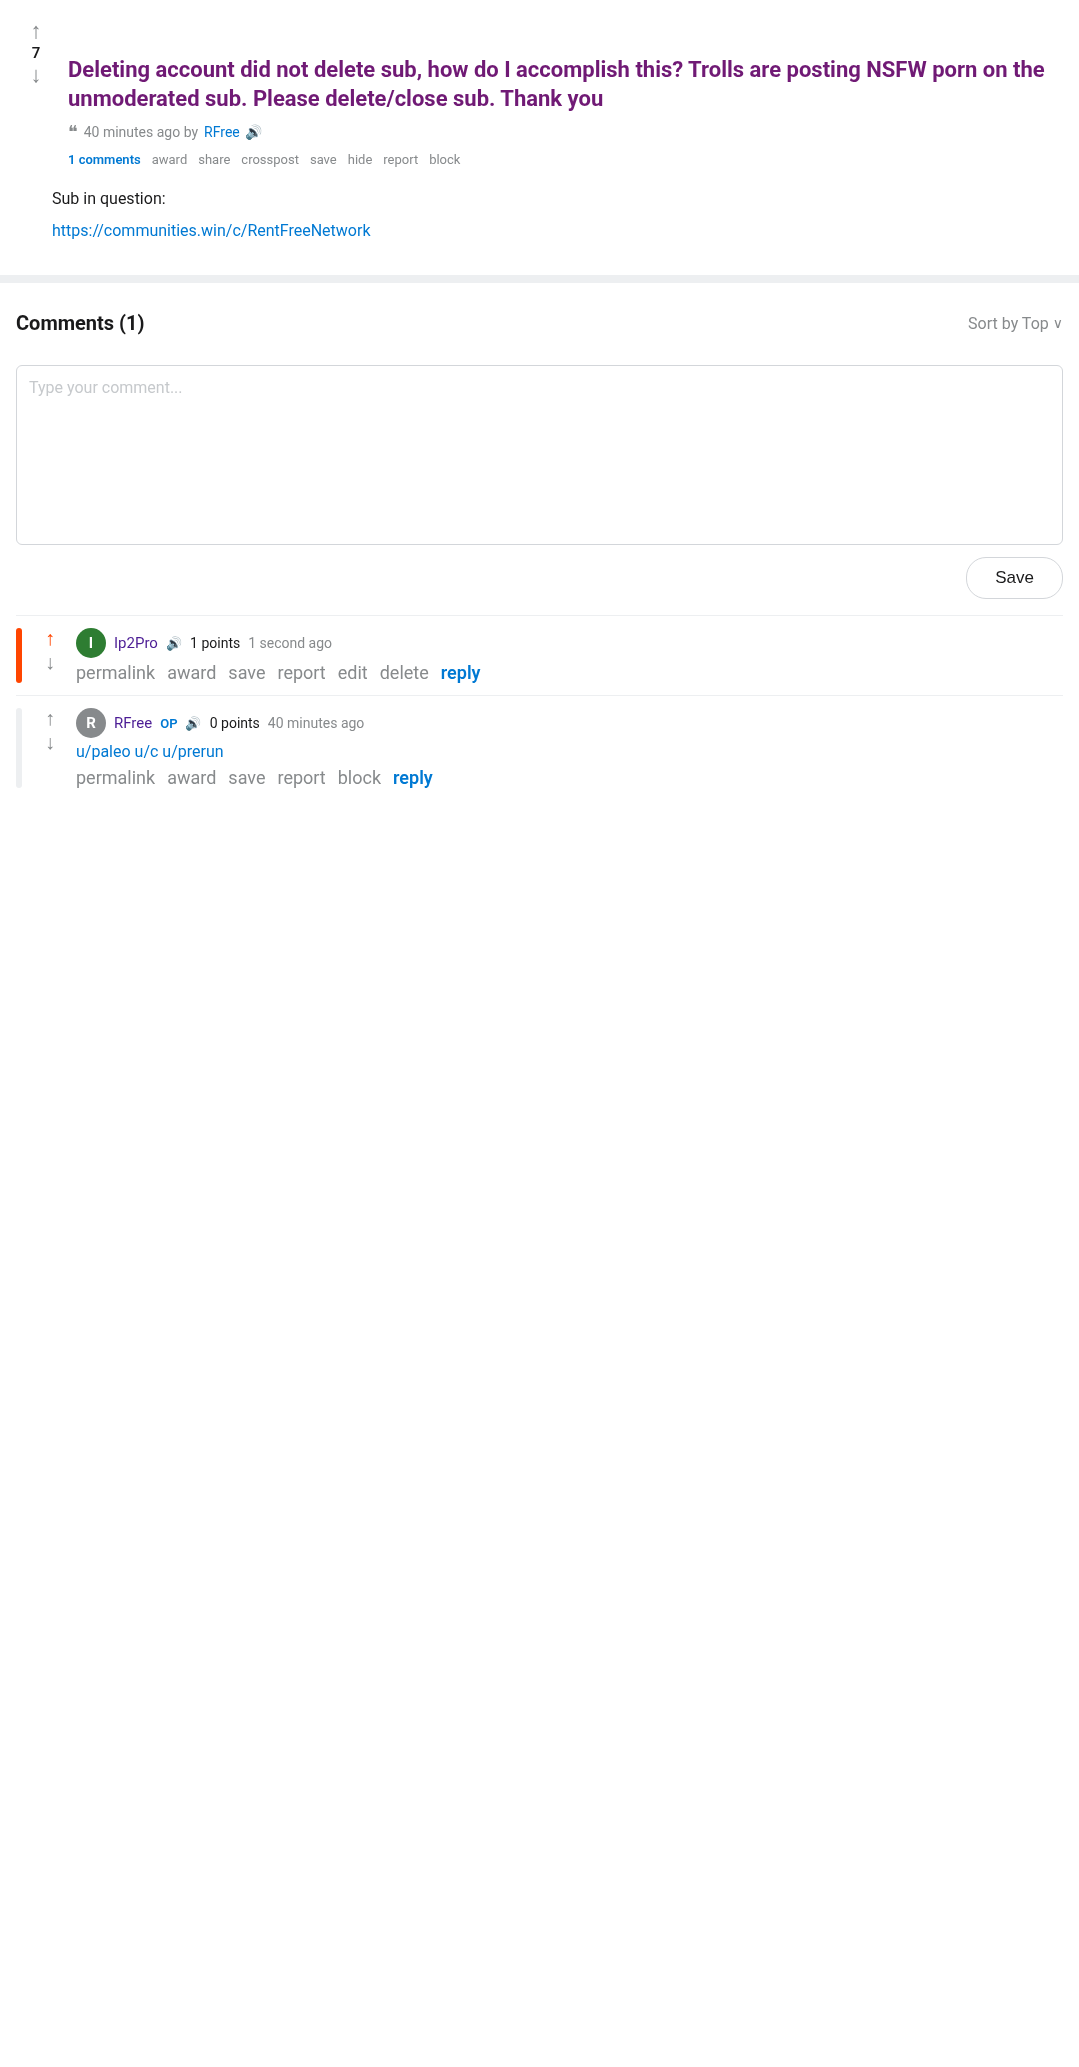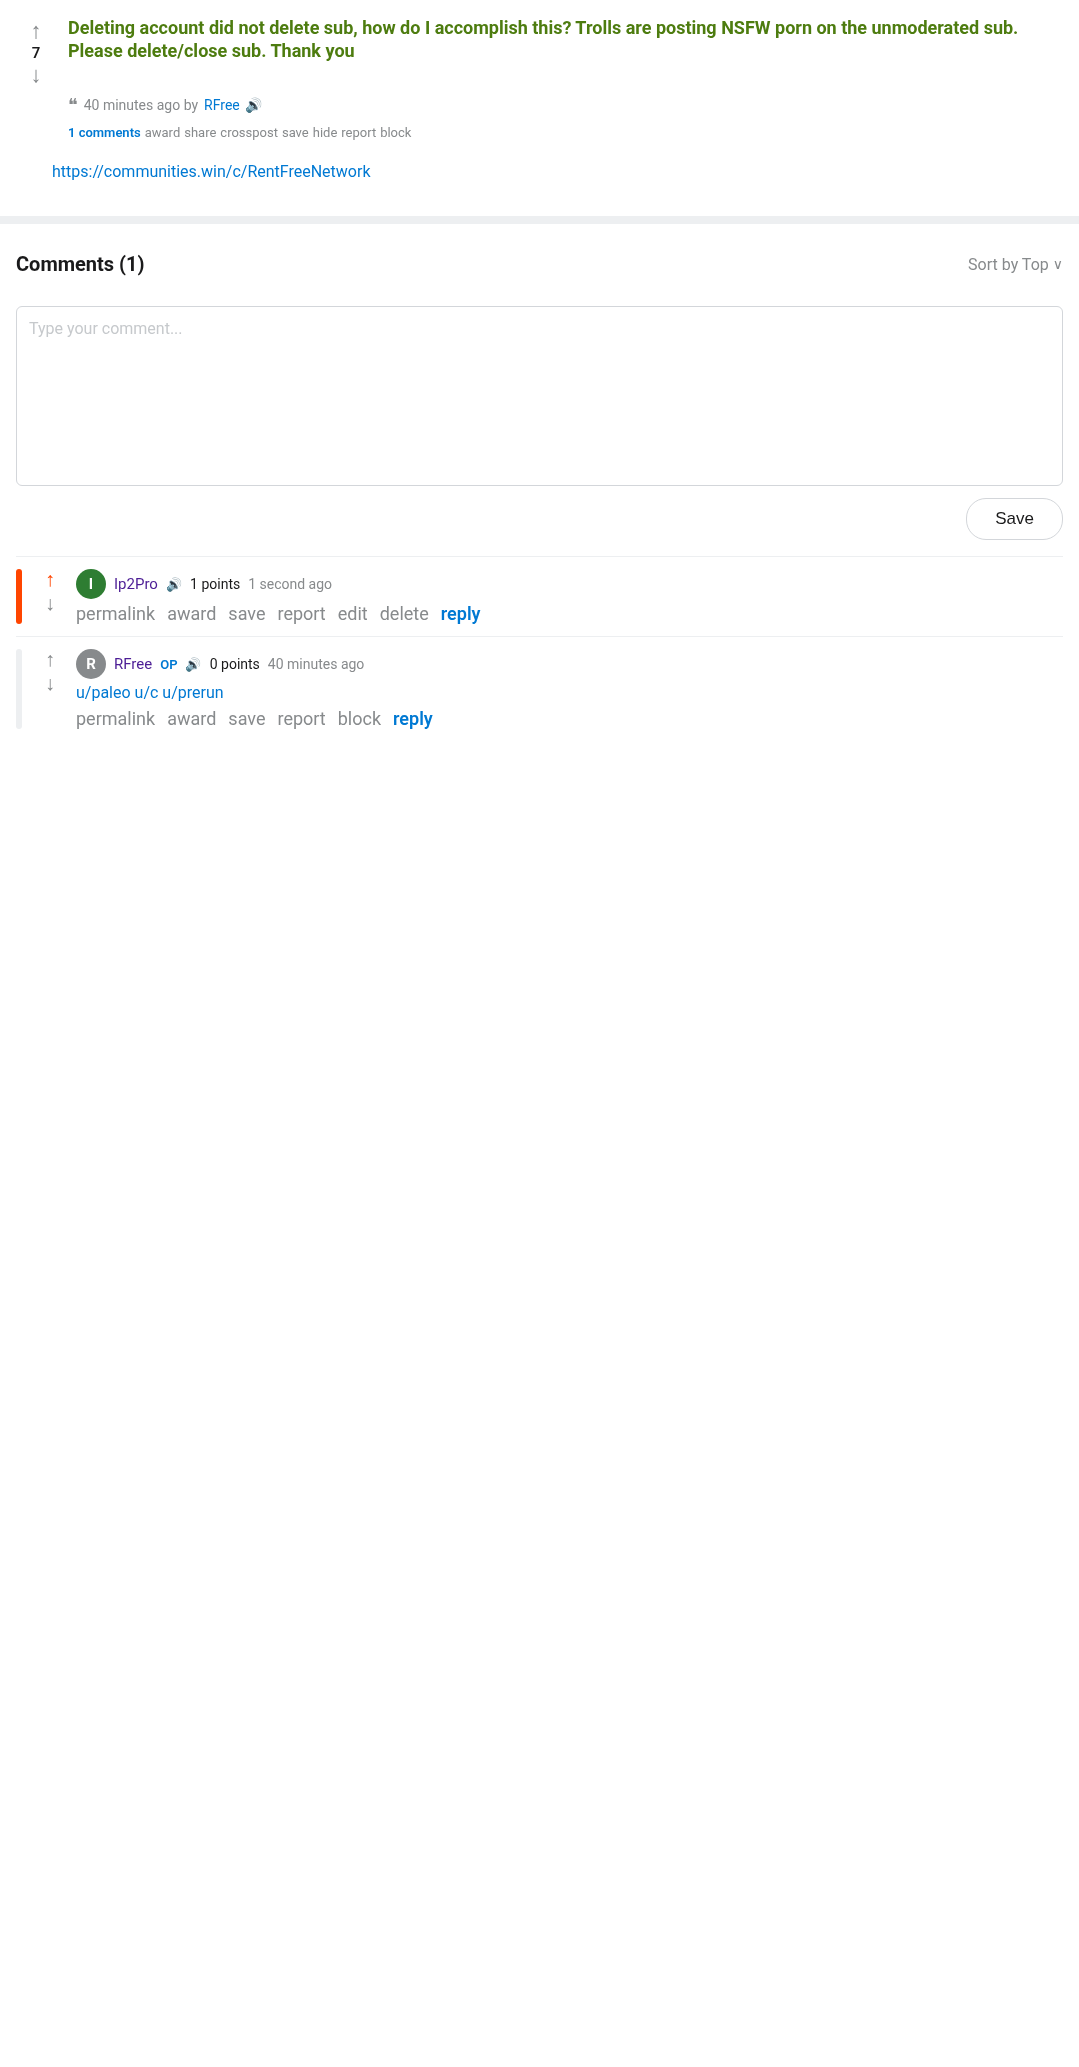--- a/index.html
+++ b/index.html
@@ -40,25 +40,26 @@
       cursor: pointer;
     }
 
     .vote-count {
       font-size: 15px;
       font-weight: 600;
       color: #1a1a1b;
     }
 
     .post-title {
-      font-size: 18px;
+      font-size: 22px;
       font-weight: 700;
       line-height: 1.3;
-      color: #4d7c0f;
+      color: #701a75;
       flex: 1;
+      margin-top: 40px;
     }
 
     .post-meta {
       display: flex;
       align-items: center;
       gap: 6px;
       margin-left: 52px;
       margin-bottom: 10px;
       color: #878a8c;
       font-size: 14px;
@@ -75,21 +76,21 @@
     }
 
     .post-meta .speaker-icon {
       font-size: 14px;
       color: #878a8c;
     }
 
     .post-actions {
       display: flex;
       flex-wrap: wrap;
-      gap: 4px 4px;
+      gap: 4px 11px;
       margin-left: 52px;
       margin-bottom: 8px;
       font-size: 13px;
       color: #878a8c;
     }
 
     .post-actions .comments-link {
       color: #0079d3;
       font-weight: 600;
       text-decoration: none;
@@ -357,20 +358,21 @@
     <span class="action-link">share</span>
     <span class="action-link">crosspost</span>
     <span class="action-link">save</span>
     <span class="action-link">hide</span>
     <span class="action-link">report</span>
     <span class="action-link">block</span>
   </div>
 </div>
 
 <div class="post-body">
+  <div class="body-text">Sub in question:</div>
   <a class="body-link">https://communities.win/c/RentFreeNetwork</a>
 </div>
 
 <div class="divider"></div>
 
 <div class="comments-section">
   <div class="comments-header">
     <span class="comments-title">Comments (1)</span>
     <div class="sort-dropdown">
       <span>Sort by Top</span>

